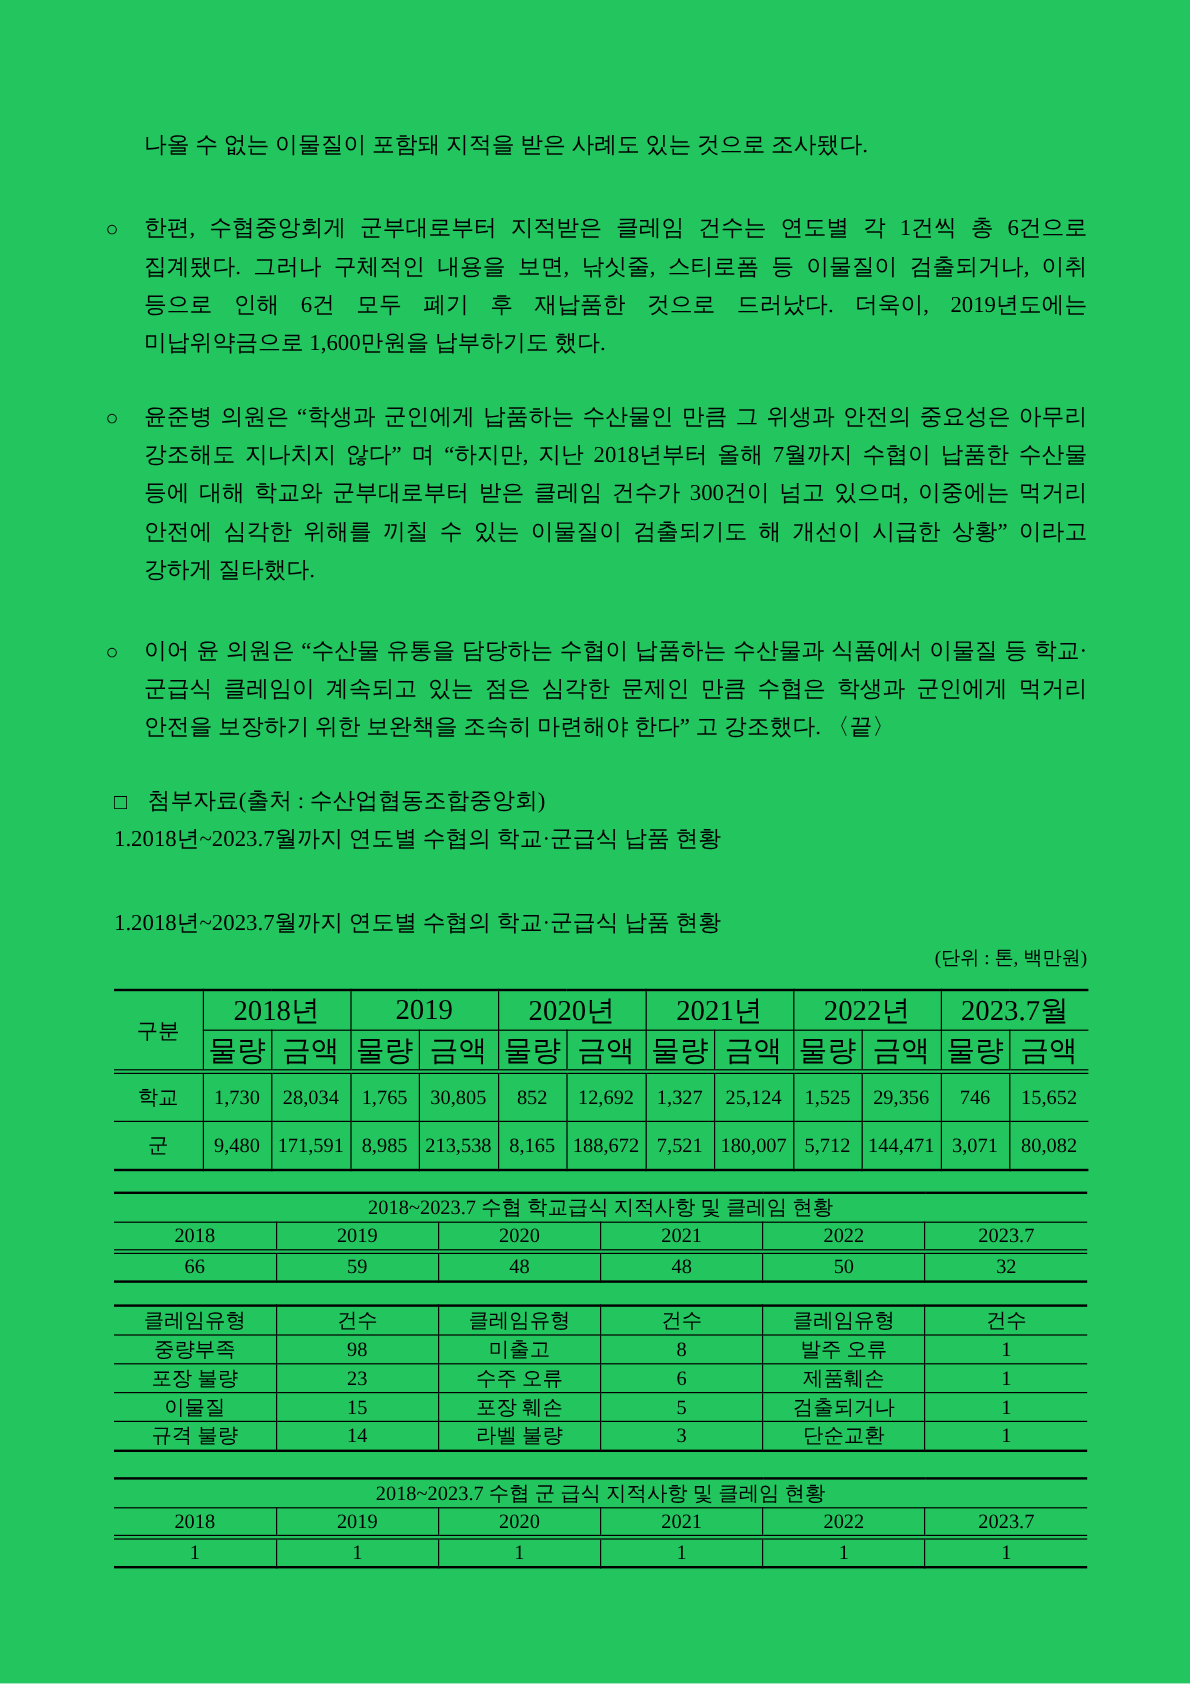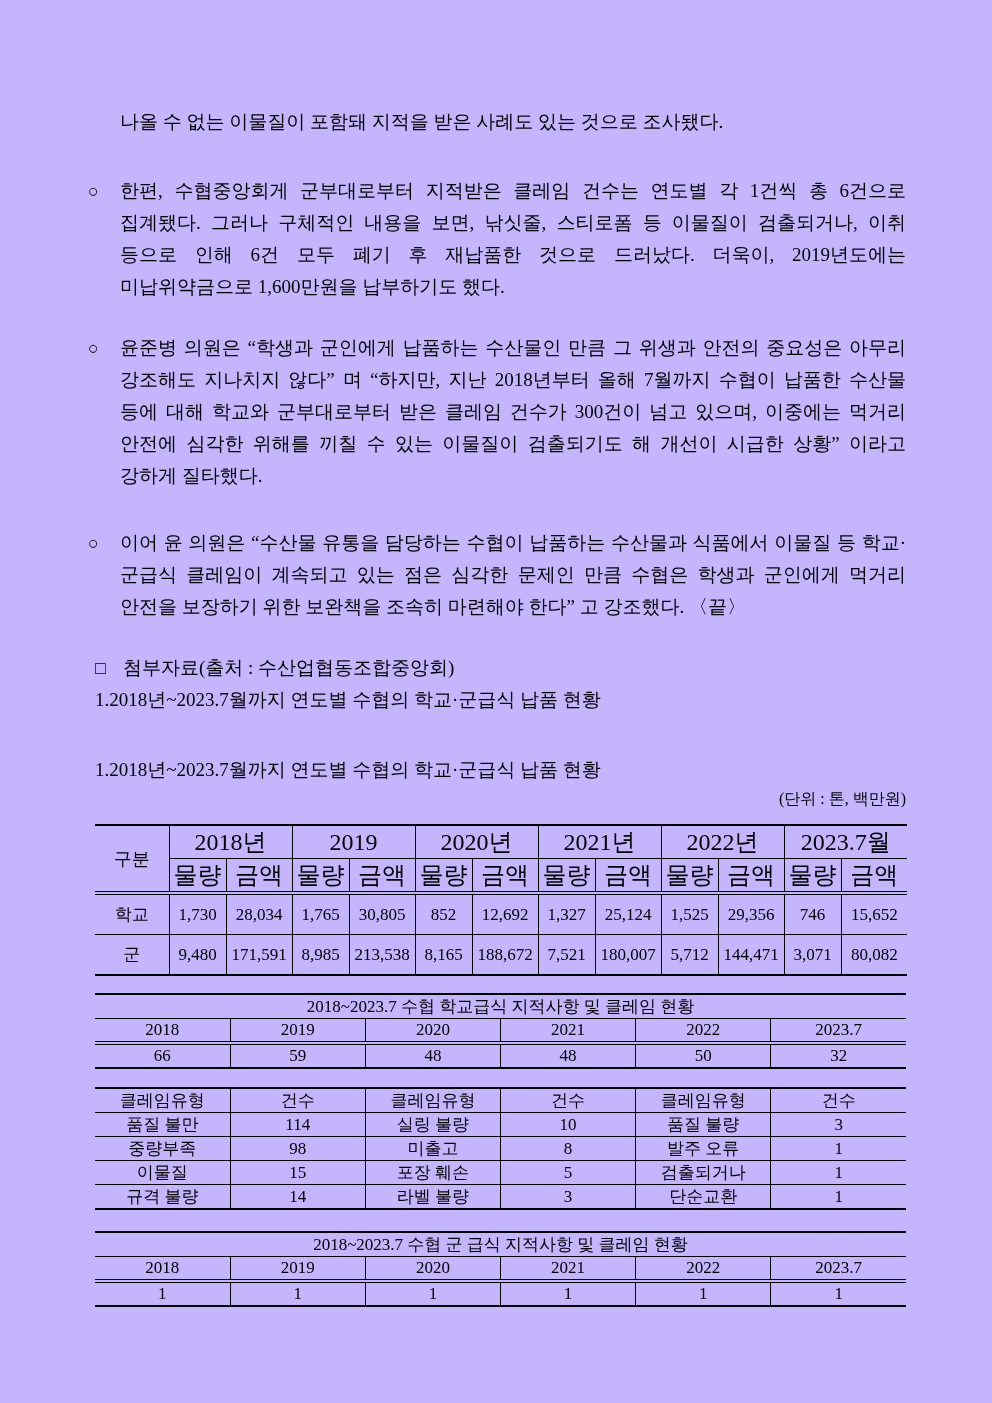--- a/index.html
+++ b/index.html
@@ -1,21 +1,21 @@
 <!DOCTYPE html>
 <html><head>
 <meta charset="utf-8">
 <style>
   html, body { margin:0; padding:0; background:#ffffff; }
   .page {
     position:relative;
     width:992px; height:1403px;
     box-sizing:border-box;
     padding:106px 86px 0 95px;
-    background:#c4b5fd;
+    background:#22c55e;
     color:#000;
     font-family:"Liberation Serif","DejaVu Serif",serif;
     overflow:hidden;
   }
   
   .para {
     position:relative;
     margin:0;
     padding-left:25px;
     font-size:19px;
@@ -219,33 +219,33 @@
         <th>클레임유형</th>
         <th>건수</th>
         <th>클레임유형</th>
         <th>건수</th>
         <th>클레임유형</th>
         <th>건수</th>
       </tr>
     </thead>
     <tbody>
       <tr>
-        <td>품질 불만</td>
-        <td>114</td>
-        <td>실링 불량</td>
-        <td>10</td>
-        <td>품질 불량</td>
-        <td>3</td>
-      </tr>
-      <tr>
         <td>중량부족</td>
         <td>98</td>
         <td>미출고</td>
         <td>8</td>
         <td>발주 오류</td>
+        <td>1</td>
+      </tr>
+      <tr>
+        <td>포장 불량</td>
+        <td>23</td>
+        <td>수주 오류</td>
+        <td>6</td>
+        <td>제품훼손</td>
         <td>1</td>
       </tr>
       <tr>
         <td>이물질</td>
         <td>15</td>
         <td>포장 훼손</td>
         <td>5</td>
         <td>검출되거나</td>
         <td>1</td>
       </tr>

